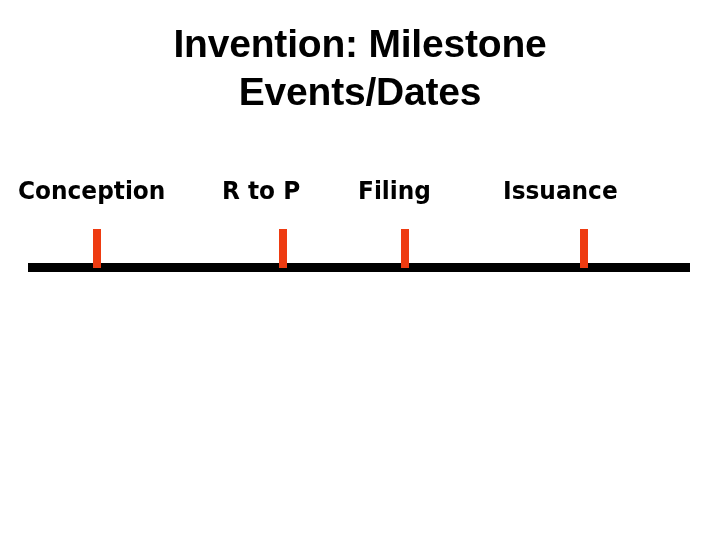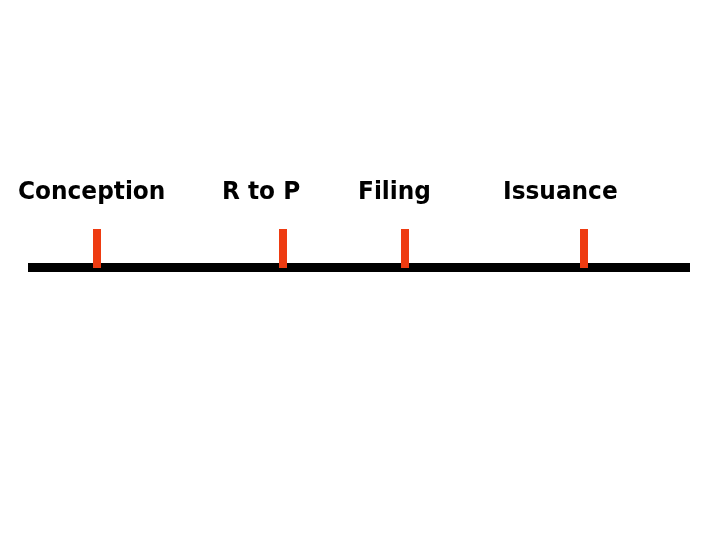--- a/index.html
+++ b/index.html
@@ -80,20 +80,24 @@
     width: 8px;
     height: 39px;
     background: #ee3b11;
   }
 </style>
 </head>
 <body>
 
 <div id="slide">
 
+  <div id="title-block">
+    <span class="title-line">Invention: Milestone</span>
+    <span class="title-line">Events/Dates</span>
+  </div>
 
   <div id="labels-row">
       <span class="milestone-label" style="left: 18px; color: rgb(0, 0, 0);">Conception</span>
       <span class="milestone-label" style="left: 222px; color: rgb(0, 0, 0);">R to P</span>
       <span class="milestone-label" style="left: 358px; color: rgb(0, 0, 0);">Filing</span>
       <span class="milestone-label" style="left: 503px; color: rgb(0, 0, 0);">Issuance</span>
     </div>
 
   <div id="timeline">
     <div id="timeline-axis" style="background: rgb(0, 0, 0);"></div>

